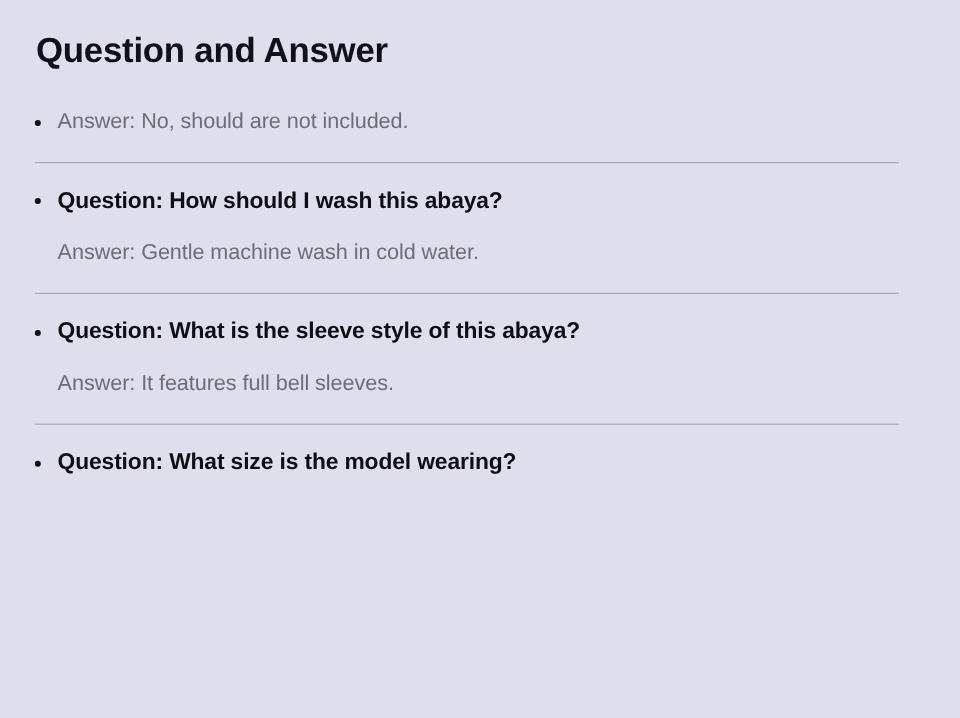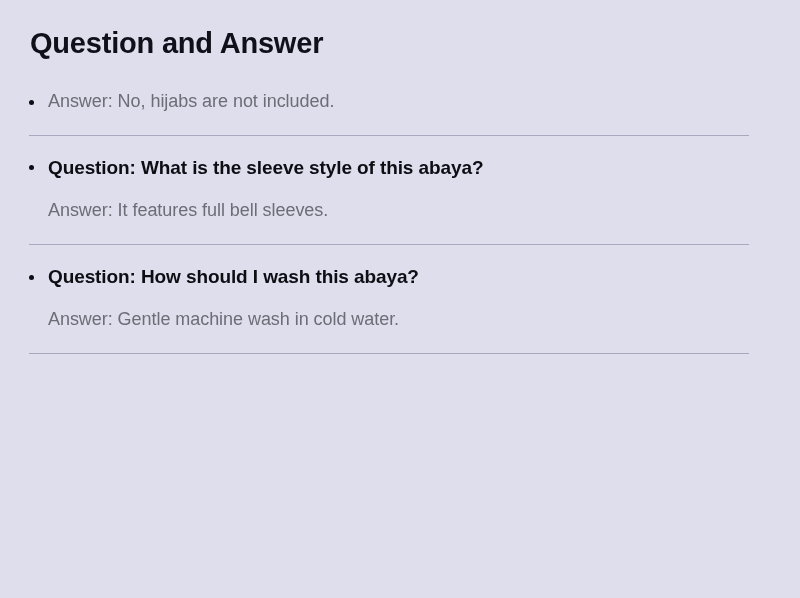--- a/index.html
+++ b/index.html
@@ -83,40 +83,44 @@
 <div class="panel">
 
   <h1 class="page-title">Question and Answer</h1>
 
   <ul class="qa-list">
 
     <li class="qa-item">
       <div class="qa-question">
         <span class="bullet-icon"></span>
       </div>
-      <div class="qa-answer">Answer: No, hijabs are not included.</div>
+      <div class="qa-answer">Answer: No, should are not included.</div>
+      <hr class="qa-divider">
+    </li>
+
+    <li class="qa-item">
+      <div class="qa-question">
+        <span class="bullet-icon"></span>
+        <span>Question: How should I wash this abaya?</span>
+      </div>
+      <div class="qa-answer">Answer: Gentle machine wash in cold water.</div>
       <hr class="qa-divider">
     </li>
 
     <li class="qa-item">
       <div class="qa-question">
         <span class="bullet-icon"></span>
         <span>Question: What is the sleeve style of this abaya?</span>
       </div>
       <div class="qa-answer">Answer: It features full bell sleeves.</div>
       <hr class="qa-divider">
     </li>
 
     <li class="qa-item">
       <div class="qa-question">
         <span class="bullet-icon"></span>
-        <span>Question: How should I wash this abaya?</span>
+        <span>Question: What size is the model wearing?</span>
       </div>
-      <div class="qa-answer">Answer: Gentle machine wash in cold water.</div>
-      <hr class="qa-divider">
-    </li>
-
-    <li class="qa-item">
 
     </li>
 
   </ul>
 </div>
 
 </body></html>

